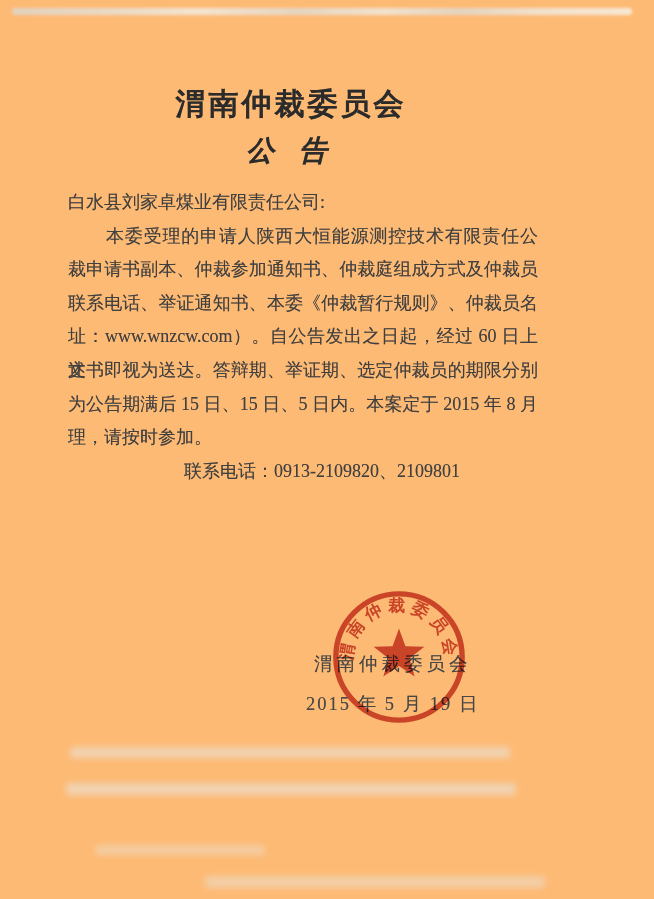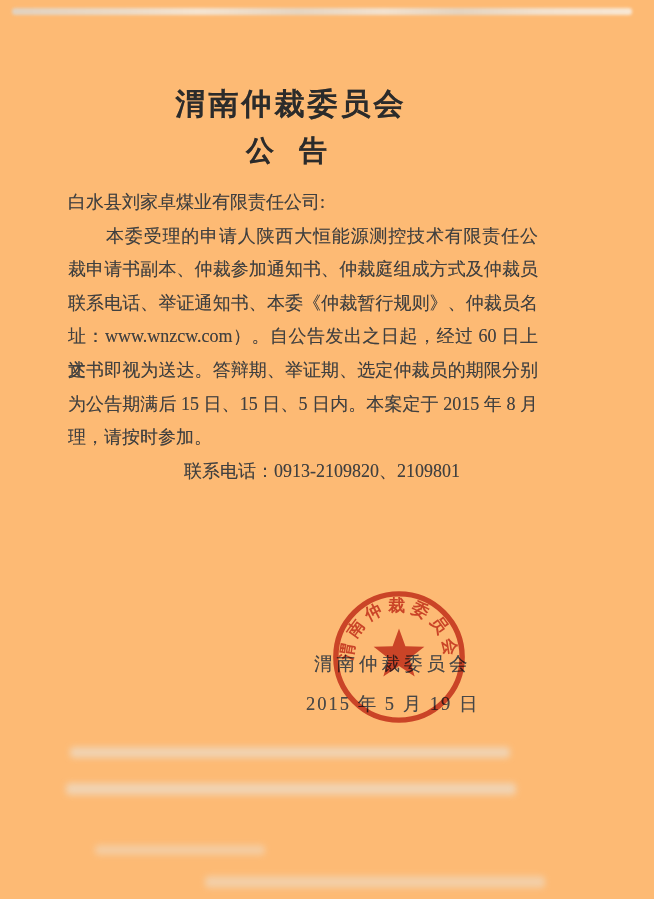--- a/index.html
+++ b/index.html
@@ -24,20 +24,21 @@
   .g4{top:876px;left:205px;width:340px;height:12px;opacity:.45;}
 
   .title-block{position:absolute;top:84px;left:0;width:582px;text-align:center;}
   .org-title{
     font-size:30px;font-weight:bold;color:#2b2b2b;letter-spacing:3px;
     text-shadow:0 0 .6px rgba(40,40,40,.55);
   }
   .doc-type{
     margin-top:7px;font-size:28px;font-weight:bold;color:#2b2b2b;letter-spacing:9px;
     text-shadow:0 0 .6px rgba(40,40,40,.55);
+    font-style:italic;
   }
 
   .body-block{
     position:absolute;top:186px;left:68px;width:470px;
     font-size:18px;line-height:33.6px;
     text-shadow:0 0 .5px rgba(55,55,55,.45);
   }
   .line{height:33.6px;white-space:nowrap;}
   .just{white-space:normal;text-align:justify;text-align-last:justify;}
   .indent{text-indent:38px;text-align:center;}

